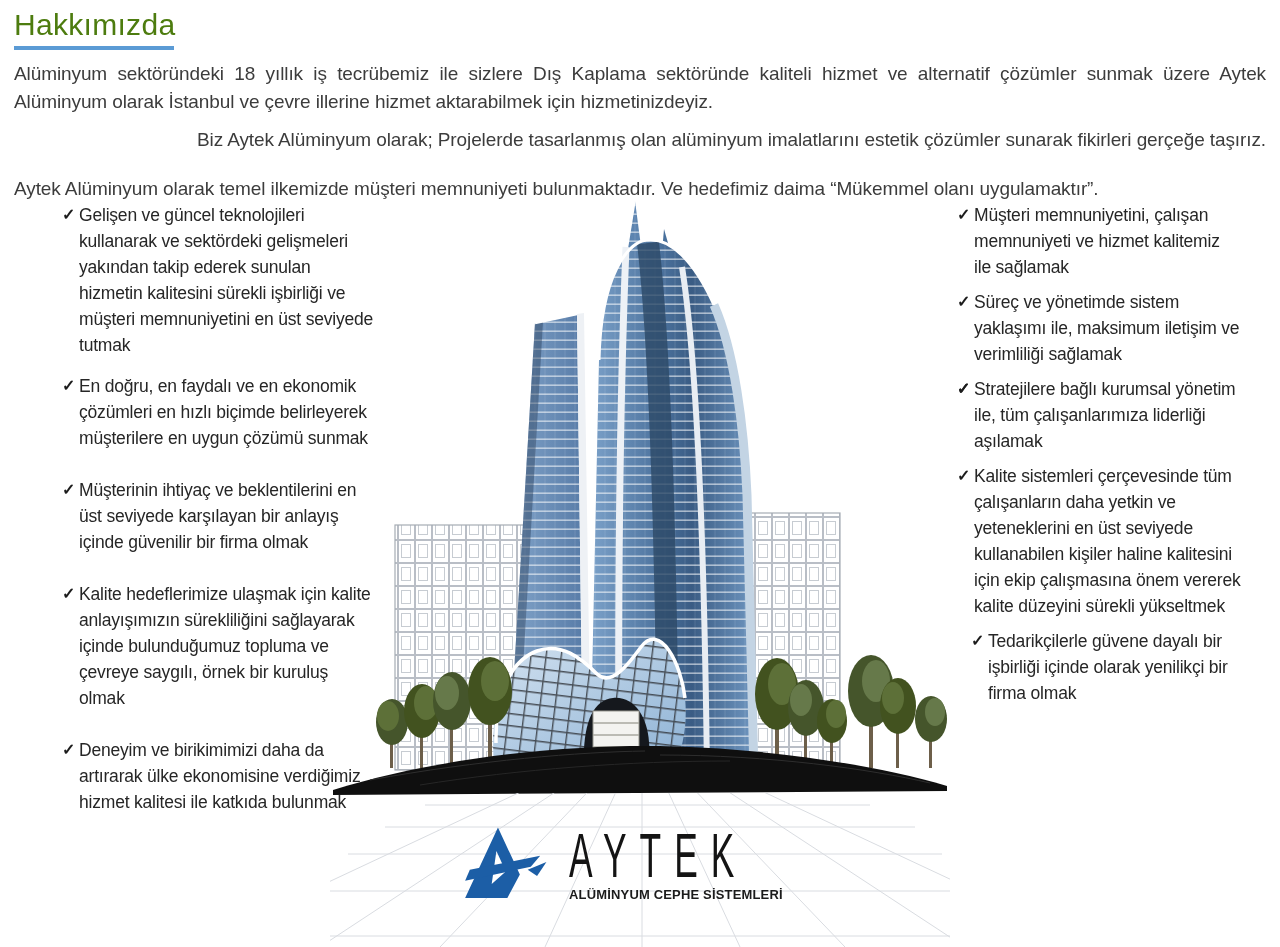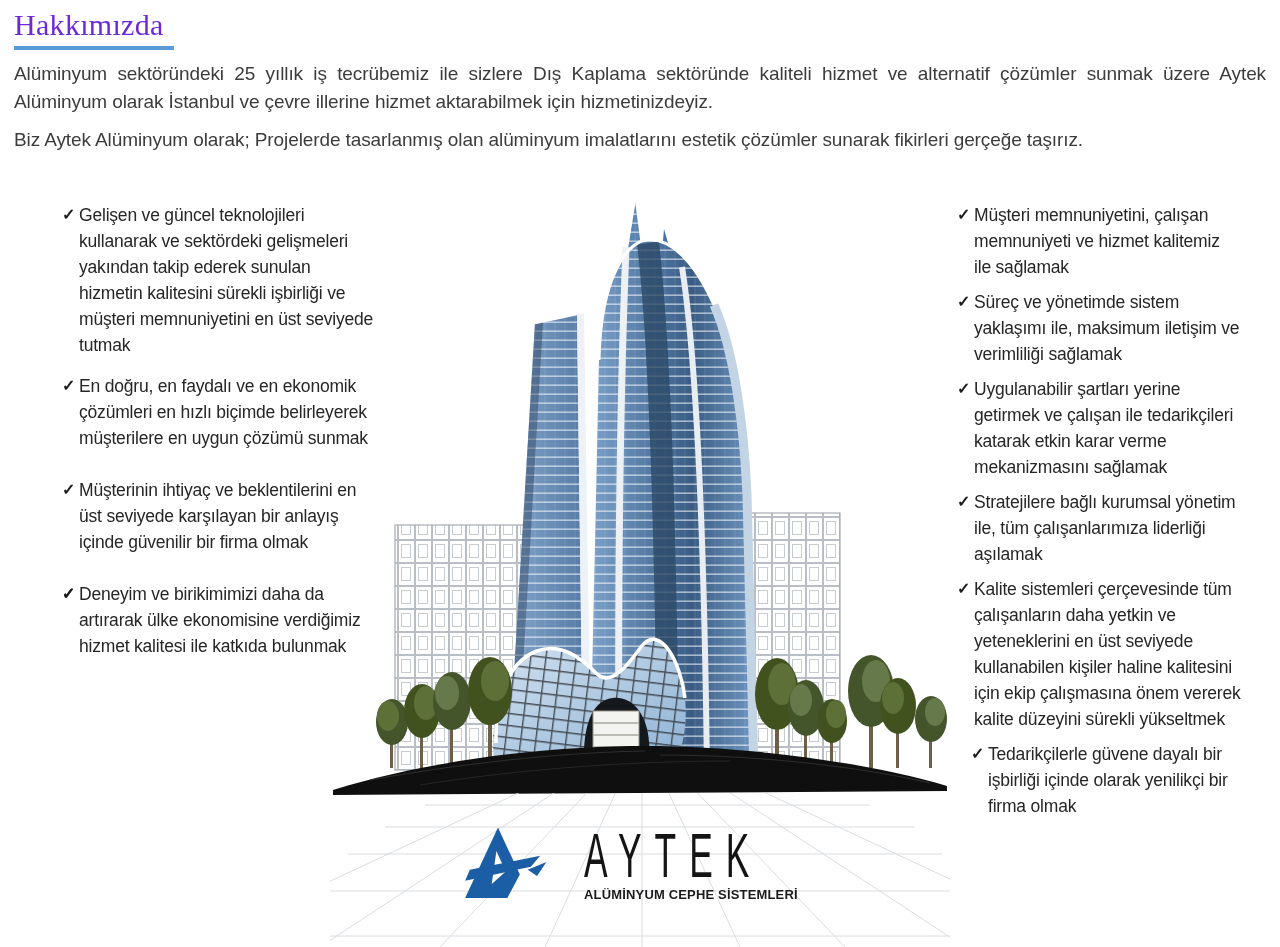--- a/index.html
+++ b/index.html
@@ -1,80 +1,81 @@
 <!DOCTYPE html>
 <html><head>
 <meta charset="utf-8">
 <style>
   html,body{margin:0;padding:0;}
   body{background:#ffffff;font-family:"Liberation Sans",sans-serif;}
   .page{position:relative;width:1280px;height:947px;background:#ffffff;overflow:hidden;}
 
   
   .page-title{position:absolute;left:14px;top:8px;margin:0;font-size:30px;font-weight:400;
-    color:#6d28d9;letter-spacing:0.3px;font-family:Liberation Serif, serif;}
+    color:#4d7c0f;letter-spacing:0.3px;}
   .title-underline{position:absolute;left:14px;top:46px;width:160px;height:4px;background:#5B9BD5;}
 
   
   .intro{position:absolute;left:14px;top:60px;width:1252px;color:#3c3c3c;font-size:19px;
     line-height:28px;letter-spacing:-0.1px;}
   .intro p{margin:0;}
   .intro p.p1{text-align:justify;margin-bottom:10px;}
-  .intro p.p2{margin-bottom:21px;}
+  .intro p.p2{margin-bottom:21px;text-align:right;}
 
   
   .bullet-col{position:absolute;margin:0;padding:0;list-style:none;color:#262626;
     font-size:17.5px;line-height:26px;letter-spacing:-0.2px;}
   .bullet-col li{position:relative;padding-left:17px;}
   .col-left{left:62px;top:202px;width:312px;}
   .col-right{left:957px;top:202px;width:284px;}
   .col-left li{margin-bottom:26px;}
   .col-left li:first-child{margin-bottom:15px;}
   .col-right li{margin-bottom:9px;}
   .col-right li.indented{margin-left:14px;}
   .check{position:absolute;left:0;top:0;font-weight:700;font-size:16px;color:#1c1c1c;}
 
   
   .art{position:absolute;left:330px;top:195px;width:620px;height:752px;}
   .art svg{display:block;width:620px;height:752px;}
 
   
-  .logo{position:absolute;left:462px;top:820px;display:flex;align-items:flex-start;gap:36px;}
+  .logo{position:absolute;left:462px;top:820px;display:flex;align-items:flex-start;gap:21px;}
   .logo-icon{width:86px;height:84px;}
   .logo-text{padding-top:6px;}
   .wordmark{font-size:57px;line-height:52px;font-weight:400;color:#141414;letter-spacing:21px;
     transform:scale(0.62,1.1);transform-origin:left top;white-space:nowrap;display:inline-block;}
   .tagline{margin-top:9px;font-size:13.5px;font-weight:700;color:#1b1b1b;letter-spacing:0.2px;
     transform:scaleX(0.96);transform-origin:left top;white-space:nowrap;}
 </style>
 </head>
 <body>
 
 <div class="page">
 
   <h1 class="page-title">Hakkımızda</h1>
   <div class="title-underline"></div>
 
   <div class="intro">
-    <p class="p1">Alüminyum sektöründeki 25 yıllık iş tecrübemiz ile sizlere Dış Kaplama sektöründe kaliteli hizmet ve alternatif çözümler sunmak üzere Aytek Alüminyum olarak İstanbul ve çevre illerine hizmet aktarabilmek için hizmetinizdeyiz.</p>
+    <p class="p1">Alüminyum sektöründeki 18 yıllık iş tecrübemiz ile sizlere Dış Kaplama sektöründe kaliteli hizmet ve alternatif çözümler sunmak üzere Aytek Alüminyum olarak İstanbul ve çevre illerine hizmet aktarabilmek için hizmetinizdeyiz.</p>
     <p class="p2">Biz Aytek Alüminyum olarak; Projelerde tasarlanmış olan alüminyum imalatlarını estetik çözümler sunarak fikirleri gerçeğe taşırız.</p>
+    <p class="p3">Aytek Alüminyum olarak temel ilkemizde müşteri memnuniyeti bulunmaktadır. Ve hedefimiz daima “Mükemmel olanı uygulamaktır”.</p>
   </div>
 
   <ul class="bullet-col col-left">
     <li><span class="check">✓</span><span>Gelişen ve güncel teknolojileri kullanarak ve sektördeki gelişmeleri yakından takip ederek sunulan hizmetin kalitesini sürekli işbirliği ve müşteri memnuniyetini en üst seviyede tutmak</span></li>
     <li><span class="check">✓</span><span>En doğru, en faydalı ve en ekonomik çözümleri en hızlı biçimde belirleyerek müşterilere en uygun çözümü sunmak</span></li>
     <li><span class="check">✓</span><span>Müşterinin ihtiyaç ve beklentilerini en üst seviyede karşılayan bir anlayış içinde güvenilir bir firma olmak</span></li>
-    <li><span class="check">✓</span></li>
+    <li><span class="check">✓</span><span>Kalite hedeflerimize ulaşmak için kalite anlayışımızın sürekliliğini sağlayarak içinde bulunduğumuz topluma ve çevreye saygılı, örnek bir kuruluş olmak</span></li>
     <li><span class="check">✓</span><span>Deneyim ve birikimimizi daha da artırarak ülke ekonomisine verdiğimiz hizmet kalitesi ile katkıda bulunmak</span></li>
   </ul>
 
   <ul class="bullet-col col-right">
     <li><span class="check">✓</span><span>Müşteri memnuniyetini, çalışan memnuniyeti ve hizmet kalitemiz ile sağlamak</span></li>
     <li><span class="check">✓</span><span>Süreç ve yönetimde sistem yaklaşımı ile, maksimum iletişim ve verimliliği sağlamak</span></li>
-    <li><span class="check">✓</span><span>Uygulanabilir şartları yerine getirmek ve çalışan ile tedarikçileri katarak etkin karar verme mekanizmasını sağlamak</span></li>
+    <li><span class="check">✓</span></li>
     <li><span class="check">✓</span><span>Stratejilere bağlı kurumsal yönetim ile, tüm çalışanlarımıza liderliği aşılamak</span></li>
     <li><span class="check">✓</span><span>Kalite sistemleri çerçevesinde tüm çalışanların daha yetkin ve yeteneklerini en üst seviyede kullanabilen kişiler haline kalitesini için ekip çalışmasına önem vererek kalite düzeyini sürekli yükseltmek</span></li>
     <li class="indented"><span class="check">✓</span><span>Tedarikçilerle güvene dayalı bir işbirliği içinde olarak yenilikçi bir firma olmak</span></li>
   </ul>
 
   <div class="art" aria-label="3D render of two blue glass skyscraper towers with a spire, curved glass podium, surrounding wireframe buildings, trees and a dark plaza">
     <svg viewBox="0 0 620 752" xmlns="http://www.w3.org/2000/svg">
       <defs>
         <linearGradient id="gTowerL" x1="0" y1="0" x2="1" y2="0">
           <stop offset="0" stop-color="#83a5ca"></stop>

